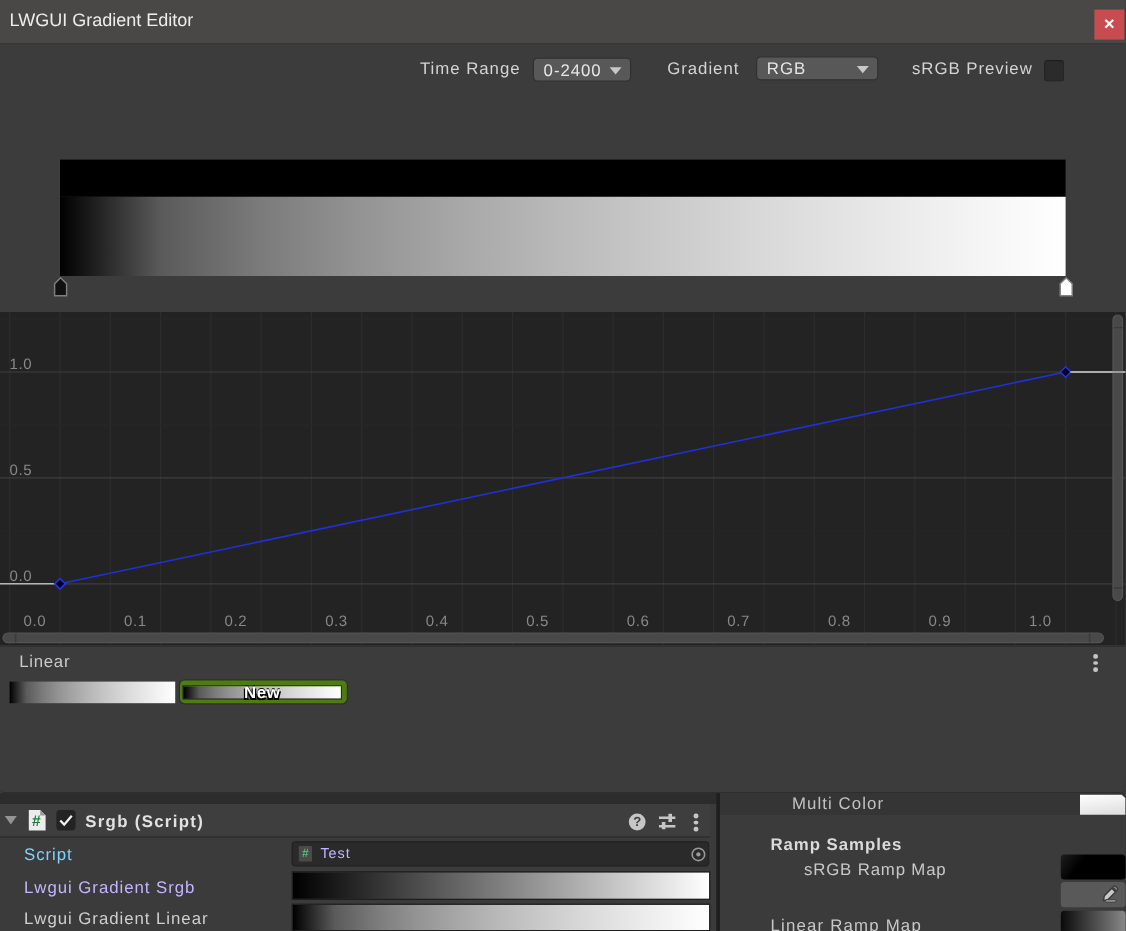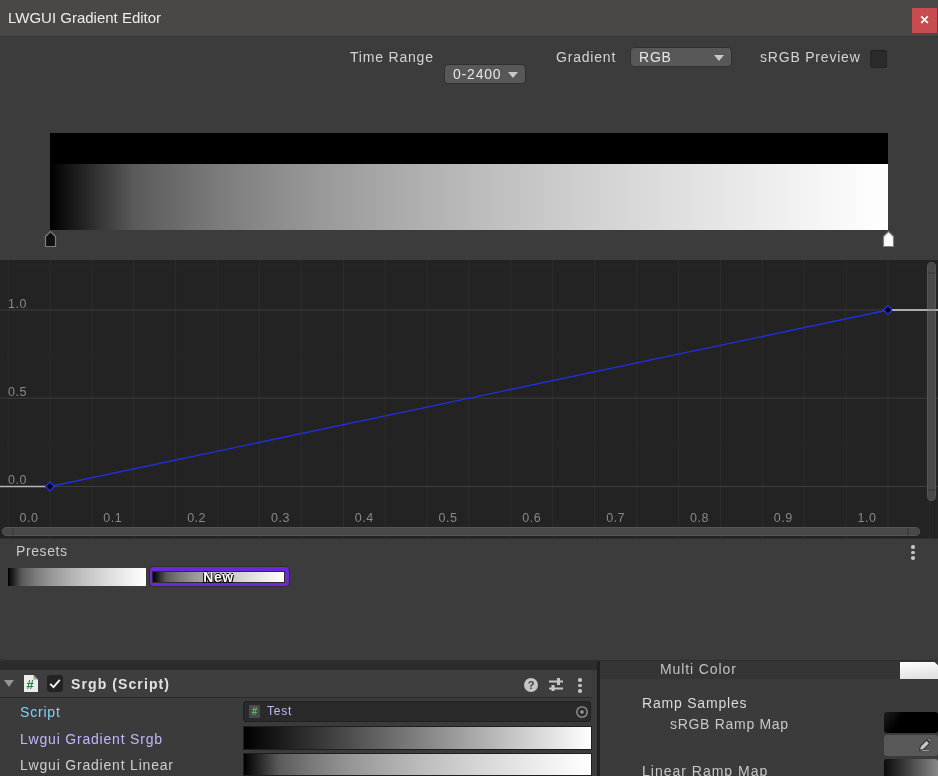--- a/index.html
+++ b/index.html
@@ -14,21 +14,21 @@
 <body>
 <div class="abs" style="left:0;top:0;width:938px;height:776px;background:#3d3c3c">
 
 <div class="abs" style="left:0;top:0;width:938px;height:37px;background:#4a4847;border-bottom:1px solid #343434">
   <div class="abs" style="left:8px;top:9px;color:#ededed;font-size:15px">LWGUI Gradient Editor</div>
   <div class="abs" style="left:912px;top:8px;width:25px;height:25px;background:#c74c50;color:#fff;
        font-size:12px;font-weight:bold;text-align:center;line-height:25px">✕</div>
 </div>
 
 <div class="lbl" style="left:350px;top:47px">Time Range</div>
-<div class="drop" style="left:444px;top:64px;width:82px;height:20px">0-2400<span class="tri"></span></div>
+<div class="drop" style="left:444px;top:48px;width:82px;height:20px">0-2400<span class="tri"></span></div>
 <div class="lbl" style="left:556px;top:47px">Gradient</div>
 <div class="drop" style="left:630px;top:47px;width:102px;height:20px">RGB<span class="tri"></span></div>
 <div class="lbl" style="left:760px;top:47px">sRGB Preview</div>
 <div class="abs" style="left:870px;top:50px;width:17px;height:18px;background:#2b2b2b;border:1px solid #242424;border-top-color:#1e1e1e;border-radius:3px"></div>
 
 <div class="abs" style="left:50px;top:133px;width:838px;height:31px;background:#000"></div>
 <div class="abs" style="left:50px;top:164px;width:838px;height:66px;background:linear-gradient(to right, #000000 0%, #5a5a5a 10%, #7b7b7b 20%, #949494 30%, #a8a8a8 40%, #bababa 50%, #cacaca 60%, #d9d9d9 70%, #e6e6e6 80%, #f3f3f3 90%, #ffffff 100%)"></div>
 <svg width="13" height="18" viewBox="0 0 13 18" style="position:absolute;left:43.5px;top:230px">
 <path d="M1.5 6.5 L6.5 1.5 L11.5 6.5 L11.5 16.5 L1.5 16.5 Z" fill="#111111" stroke="#7f7f7f" stroke-width="1.2"></path>
 </svg>
@@ -91,30 +91,30 @@
 <rect x="2.5" y="267.5" width="917" height="8" rx="4.2" fill="#494949" stroke="#555555" stroke-width="1"></rect>
 <line x1="13" y1="268" x2="13" y2="275.5" stroke="#3a3a3a" stroke-width="1.2"></line>
 <line x1="908" y1="268" x2="908" y2="275.5" stroke="#3a3a3a" stroke-width="1.2"></line>
 <rect x="927.5" y="2.5" width="8" height="238" rx="4.2" fill="#494949" stroke="#555555" stroke-width="1"></rect>
 <line x1="928" y1="13" x2="935.5" y2="13" stroke="#3a3a3a" stroke-width="1.2"></line>
 <line x1="928" y1="230" x2="935.5" y2="230" stroke="#3a3a3a" stroke-width="1.2"></line>
 <line x1="891.8" y1="50.0" x2="938" y2="50.0" stroke="#b6b6b6" stroke-width="1.3"></line>
 </svg>
 
 <div class="abs" style="left:0;top:538px;width:938px;height:24px;background:#3d3c3c;border-top:1px solid #2f2f2f">
-  <div class="abs" style="left:16px;top:4px;color:#cacaca;font-size:14px;letter-spacing:0.6px">Presets</div>
+  <div class="abs" style="left:16px;top:4px;color:#cacaca;font-size:14px;letter-spacing:0.6px">Linear</div>
   <div class="abs" style="left:911px;top:6px">
     <div style="width:3.5px;height:3.5px;border-radius:50%;background:#c4c4c4;margin:0 0 2.2px 0"></div>
     <div style="width:3.5px;height:3.5px;border-radius:50%;background:#c4c4c4;margin:0 0 2.2px 0"></div>
     <div style="width:3.5px;height:3.5px;border-radius:50%;background:#c4c4c4"></div>
   </div>
 </div>
 
 <div class="abs" style="left:8px;top:568px;width:138px;height:18px;background:linear-gradient(to right, #000000 0%, #5a5a5a 10%, #7b7b7b 20%, #949494 30%, #a8a8a8 40%, #bababa 50%, #cacaca 60%, #d9d9d9 70%, #e6e6e6 80%, #f3f3f3 90%, #ffffff 100%)"></div>
-<div class="abs" style="left:150px;top:567px;width:139px;height:19px;background:#6d28d9;border-radius:4px;box-shadow:0 0 0 1px #2f2f2f">
+<div class="abs" style="left:150px;top:567px;width:139px;height:19px;background:#4d7c0f;border-radius:4px;box-shadow:0 0 0 1px #2f2f2f">
   <div class="abs" style="left:3px;top:5px;width:131px;height:10px;background:linear-gradient(to right, #000000 0%, #5a5a5a 10%, #7b7b7b 20%, #949494 30%, #a8a8a8 40%, #bababa 50%, #cacaca 60%, #d9d9d9 70%, #e6e6e6 80%, #f3f3f3 90%, #ffffff 100%);box-shadow:0 0 0 1px #2c2c2c"></div>
   <div class="abs" style="left:0;top:2px;width:137px;text-align:center;color:#fff;font-size:14px;font-weight:bold;letter-spacing:0.5px;
      text-shadow:1px 1px 0 #000, -1px 1px 0 #000, 0 -1px 0 #000">New</div>
 </div>
 
 <div class="abs" style="left:0;top:645px;width:938px;height:16px;background:#3d3c3c;border-bottom:1px solid #2e2e2e;border-radius:0 0 4px 4px"></div>
 
 <div class="abs" style="left:0;top:661px;width:938px;height:115px;background:#2c2c2c"></div>
 <div class="abs" style="left:0;top:670px;width:597px;height:106px;background:#3b3b3b"></div>
 <div class="abs" style="left:597px;top:661px;width:3px;height:115px;background:#1f1f1f"></div>
@@ -168,21 +168,21 @@
 <div class="abs" style="left:660px;top:661px;color:#c2c2c2;font-size:14px;letter-spacing:0.9px">Multi Color</div>
 <svg class="abs" style="left:900px;top:662px" width="38" height="18">
   <defs>
         <linearGradient id="wsw" x1="0" y1="0" x2="0.3" y2="1">
           <stop offset="0" stop-color="#ffffff"></stop>
           <stop offset="1" stop-color="#e2e2e2"></stop>
         </linearGradient>
       </defs>
   <path d="M0 0 L34.5 0 L38 3.2 L38 17 L0 17 Z" fill="url(#wsw)"></path>
 </svg>
-<div class="abs" style="left:642px;top:695px;color:#dadada;font-size:14px;font-weight:normal;letter-spacing:0.8px">Ramp Samples</div>
+<div class="abs" style="left:642px;top:695px;color:#dadada;font-size:14px;font-weight:bold;letter-spacing:0.8px">Ramp Samples</div>
 <div class="abs" style="left:670px;top:716px;color:#c8c8c8;font-size:14px;letter-spacing:0.7px">sRGB Ramp Map</div>
 <div class="abs" style="left:884px;top:712px;width:54px;height:21px;background:linear-gradient(125deg,#1e1e1e 0%,#000 32%);border-radius:3px"></div>
 <div class="abs" style="left:884px;top:735px;width:54px;height:21px;background:#595959;border-radius:3px">
   <svg class="abs" style="left:32px;top:2px" width="17" height="17" viewBox="0 0 17 17">
     <path d="M10.5 3.2 L13.6 6.3 L7.2 12.7 L3.5 13.5 L4.3 9.4 Z" fill="#c9c9c9" stroke="#3a3a3a" stroke-width="1.2"></path>
     <path d="M11.3 2.4 L12.5 1.4 Q13 1 13.7 1.6 L15.2 3.1 Q15.8 3.8 15.3 4.3 L14.4 5.4 Z" fill="#888" stroke="#3a3a3a" stroke-width="1"></path>
     <path d="M5.5 13 L14 13 L14 14.6 L5 14.6 Z" fill="#d8d8d8" stroke="#3a3a3a" stroke-width="0.8"></path>
   </svg>
 </div>
 <div class="abs" style="left:642px;top:763px;color:#c8c8c8;font-size:14px;letter-spacing:1px">Linear Ramp Map</div>

